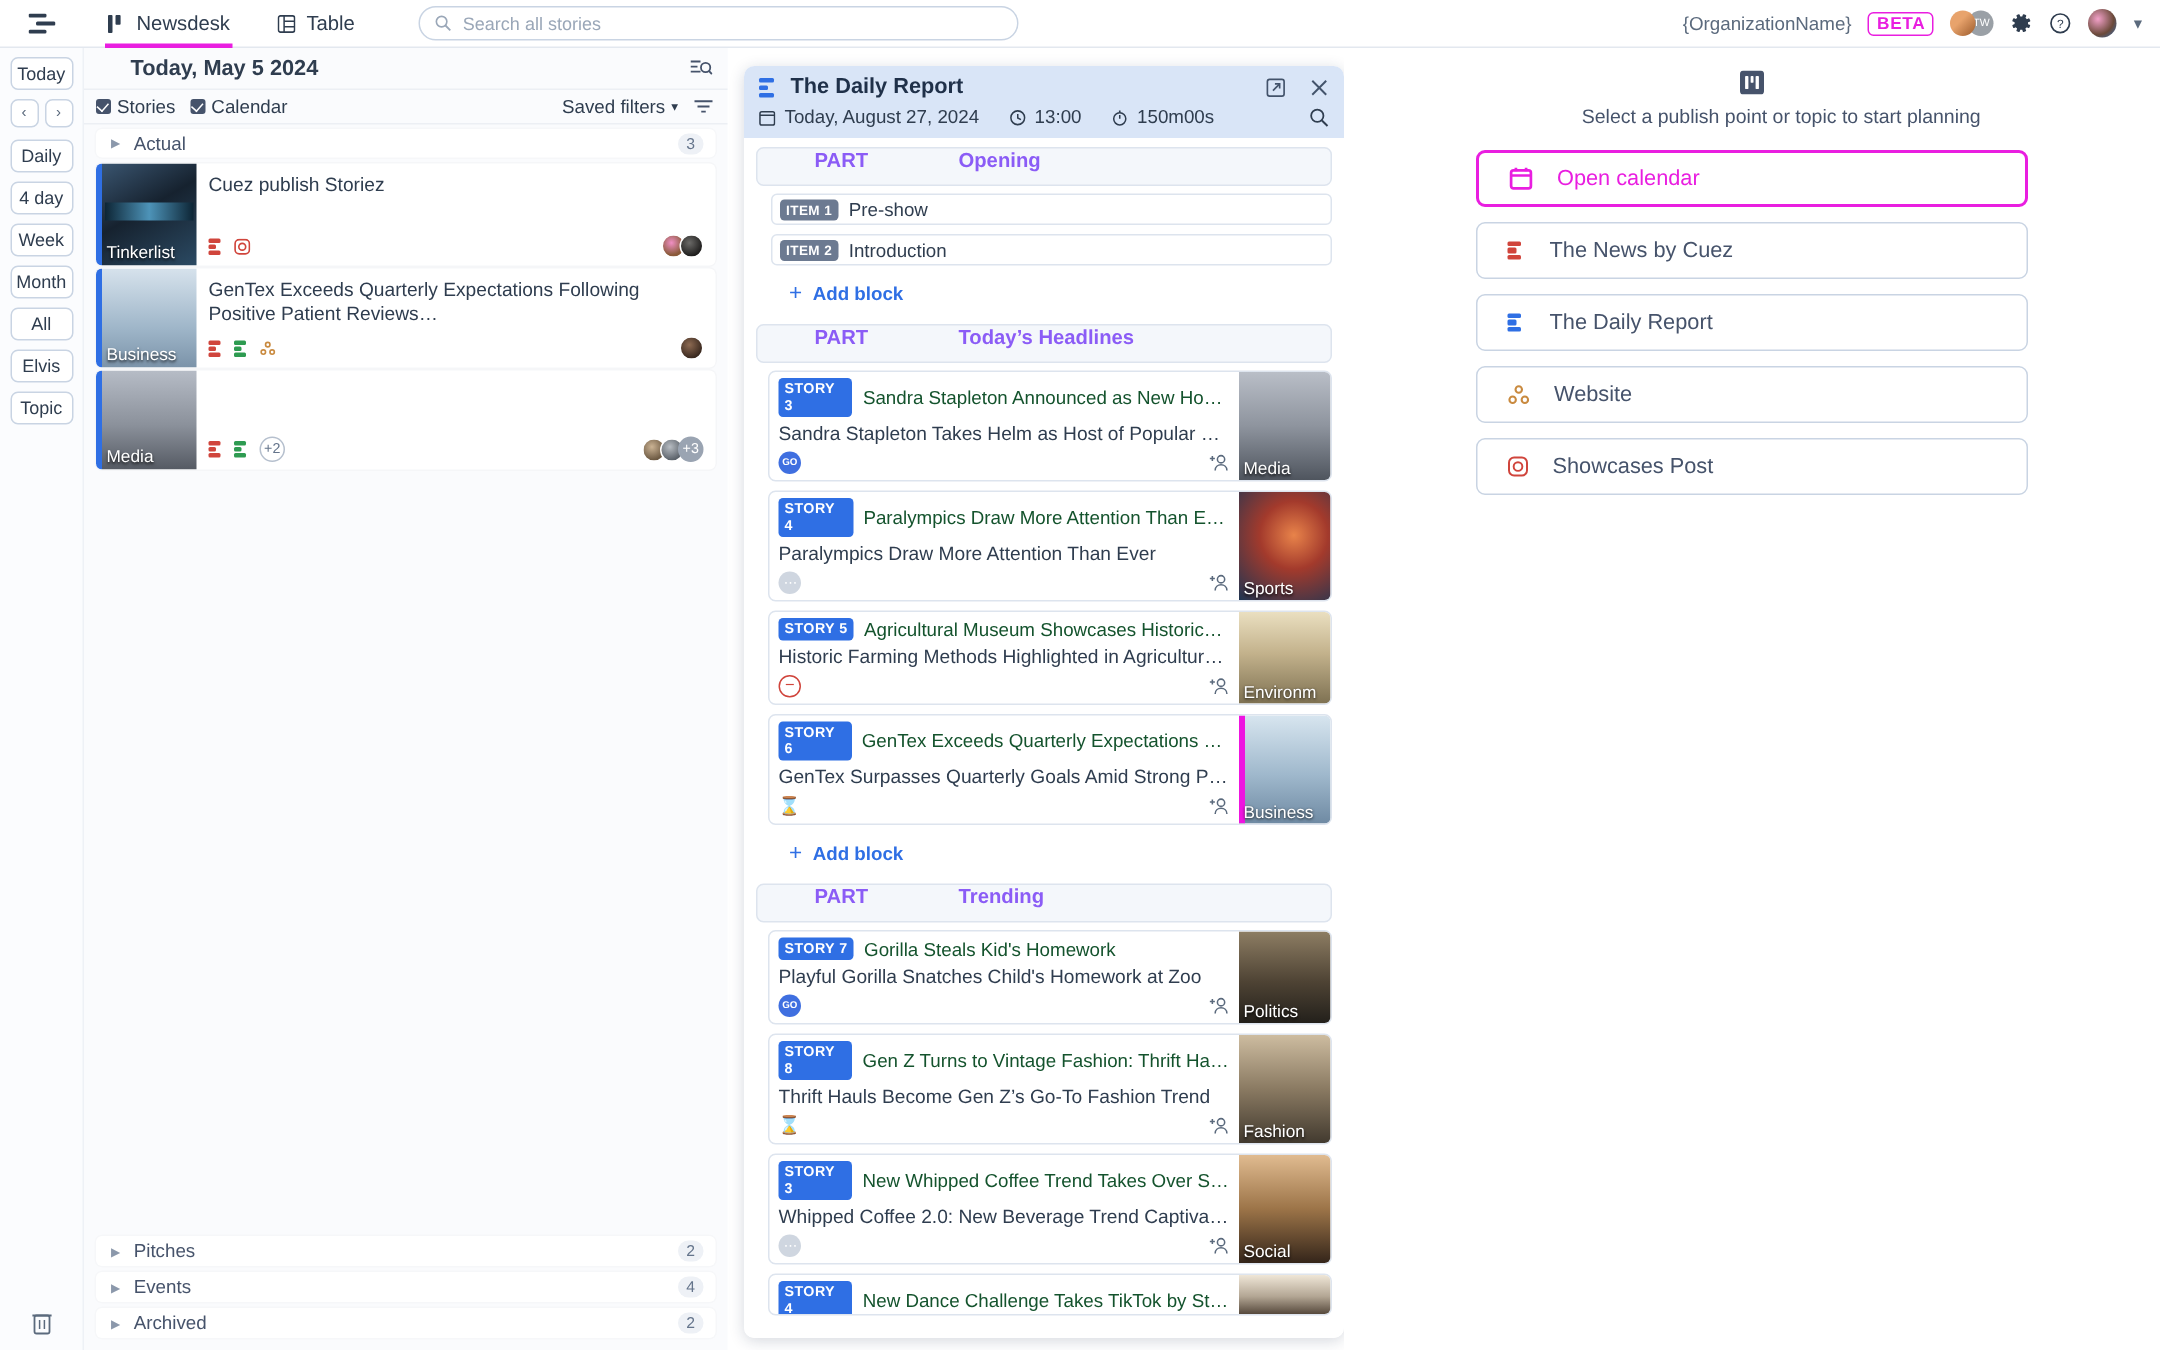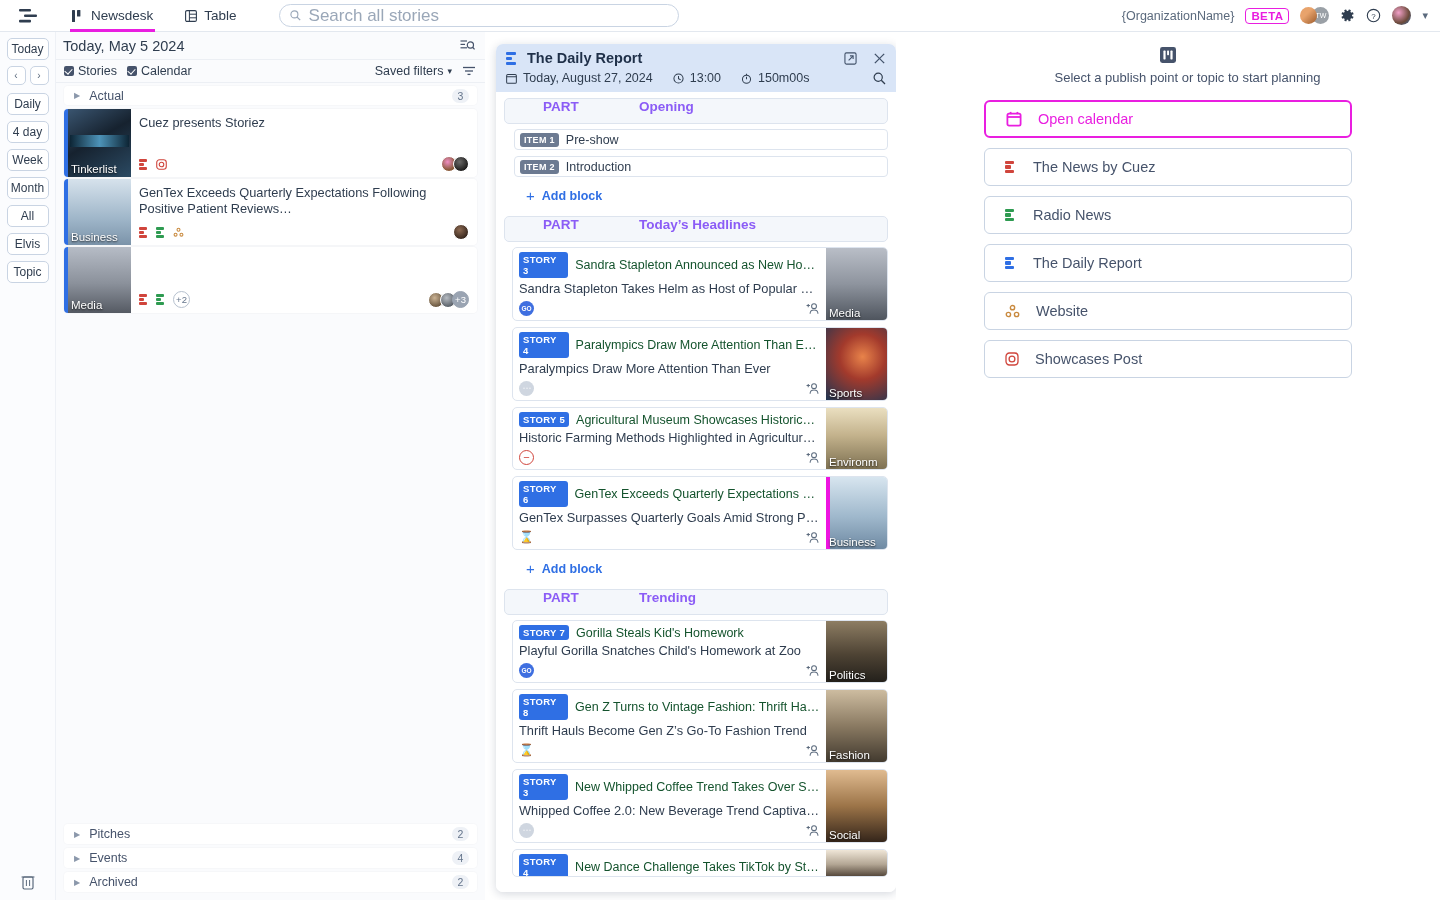--- a/index.html
+++ b/index.html
@@ -35,21 +35,21 @@
     height: 2.5px; background: #e91ee0;
   }
   .searchbox {
     margin-left: 26px; width: 400px; height: 23px;
     border: 1px solid #c9d4e3; border-radius: 12px;
     display: flex; align-items: center; gap: 6px; padding: 0 10px;
     background: #fff; cursor: text;
   }
   .searchbox input {
     border: none; outline: none; background: transparent;
-    font-family: "Liberation Sans", sans-serif; font-size: 17px;
+    font-family: "Liberation Sans", sans-serif; font-size: 12px;
     color: #2c3e50; width: 100%;
   }
   .searchbox input::placeholder { color: #9aa7b8; }
   .topright {
     margin-left: auto; display: flex; align-items: center; gap: 11px;
     padding-right: 12px;
   }
   .orgname { color: #5b6a7d; font-size: 12.5px; }
   .beta-badge {
     border: 1.5px solid #e91ee0; color: #e91ee0; border-radius: 4px;
@@ -89,21 +89,21 @@
 
   .leftpanel {
     position: absolute; top: 32px; left: 56px; width: 429px; height: 868px;
     background: #fafbfd;
     display: flex; flex-direction: column;
   }
   .lp-header {
     height: 28px; display: flex; align-items: center;
     padding: 0 10px 0 7px; border-bottom: 1px solid #eceff4; background: #fafbfd;
   }
-  .lp-title { font-size: 14.5px; font-weight: normal; color: #2f3d4f; }
+  .lp-title { font-size: 14.5px; font-weight: bold; color: #2f3d4f; margin-left: 24px; }
   .lp-header .icon-btn { margin-left: auto; }
   .lp-filterbar {
     height: 23px; display: flex; align-items: center; gap: 10px;
     padding: 0 9px 0 8px; font-size: 12.5px; color: #2f3d4f;
     border-bottom: 1px solid #eceff4;
   }
   .chk { display: flex; align-items: center; gap: 4px; cursor: pointer; }
   .chk .box {
     width: 10px; height: 10px; background: #46536b; border-radius: 2px;
     position: relative;
@@ -392,21 +392,21 @@
       <span class="grp-count">3</span>
     </div>
 
     <div class="story-card" style="height:68px">
       <div class="sc-accent"></div>
       <div class="sc-thumb" style="background:linear-gradient(150deg,#3a5570 0%,#16222f 45%,#2b4a63 100%)">
         <div style="position:absolute;left:2px;top:26px;right:2px;height:12px;background:linear-gradient(90deg,#0d2535,#4d93b8,#0d2535);"></div>
         <span class="cat">Tinkerlist</span>
       </div>
       <div class="sc-body">
-        <div class="sc-title">Cuez presents Storiez</div>
+        <div class="sc-title">Cuez publish Storiez</div>
         <div class="sc-meta">
           <span class="cuez">
               <i style="background:#d0453c"></i>
               <i style="background:#d0453c"></i>
               <i style="background:#d0453c"></i>
             </span>
           <span>
             <svg width="11" height="11" viewBox="0 0 12 12">
               <rect x="0.8" y="0.8" width="10.4" height="10.4" rx="3" fill="none" stroke="#d0453c" stroke-width="1.2"></rect>
               <circle cx="6" cy="6" r="2.5" fill="none" stroke="#d0453c" stroke-width="1.2"></circle>
@@ -801,28 +801,20 @@
 
   <div class="pp-btn">
     <span class="cuez" style="width:12px;height:12px">
       <i style="background:#d0453c;width:9px;height:3.2px"></i>
       <i style="background:#d0453c;width:5.5px;height:3.2px;top:4.4px"></i>
       <i style="background:#d0453c;width:9px;height:3.2px;top:8.8px"></i>
     </span>
     <span>The News by Cuez</span>
   </div>
 
-  <div class="pp-btn">
-    <span class="cuez" style="width:12px;height:12px">
-      <i style="background:#2e9b51;width:9px;height:3.2px"></i>
-      <i style="background:#2e9b51;width:5.5px;height:3.2px;top:4.4px"></i>
-      <i style="background:#2e9b51;width:9px;height:3.2px;top:8.8px"></i>
-    </span>
-    <span>Radio News</span>
-  </div>
 
   <div class="pp-btn">
     <span class="cuez" style="width:12px;height:12px">
       <i style="background:#2f6fe4;width:9px;height:3.2px"></i>
       <i style="background:#2f6fe4;width:5.5px;height:3.2px;top:4.4px"></i>
       <i style="background:#2f6fe4;width:9px;height:3.2px;top:8.8px"></i>
     </span>
     <span>The Daily Report</span>
   </div>
 

